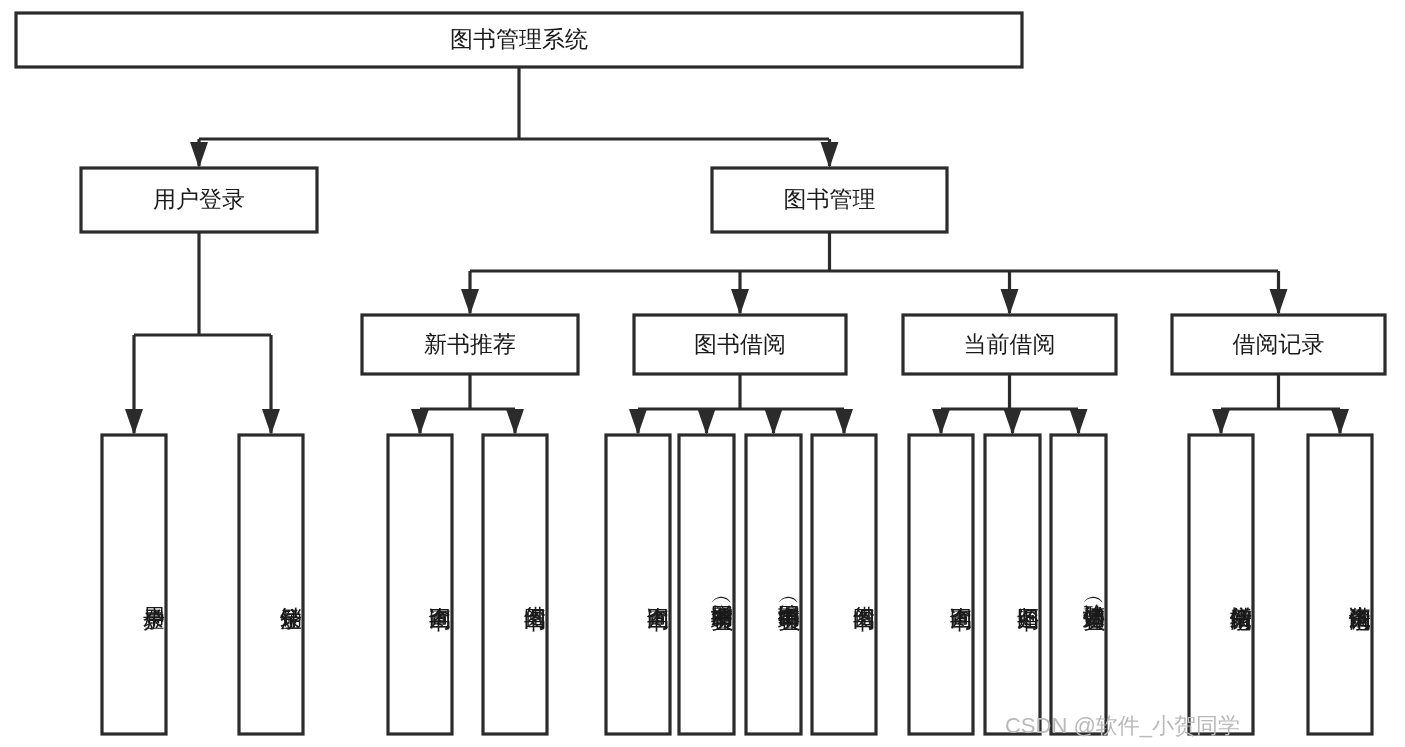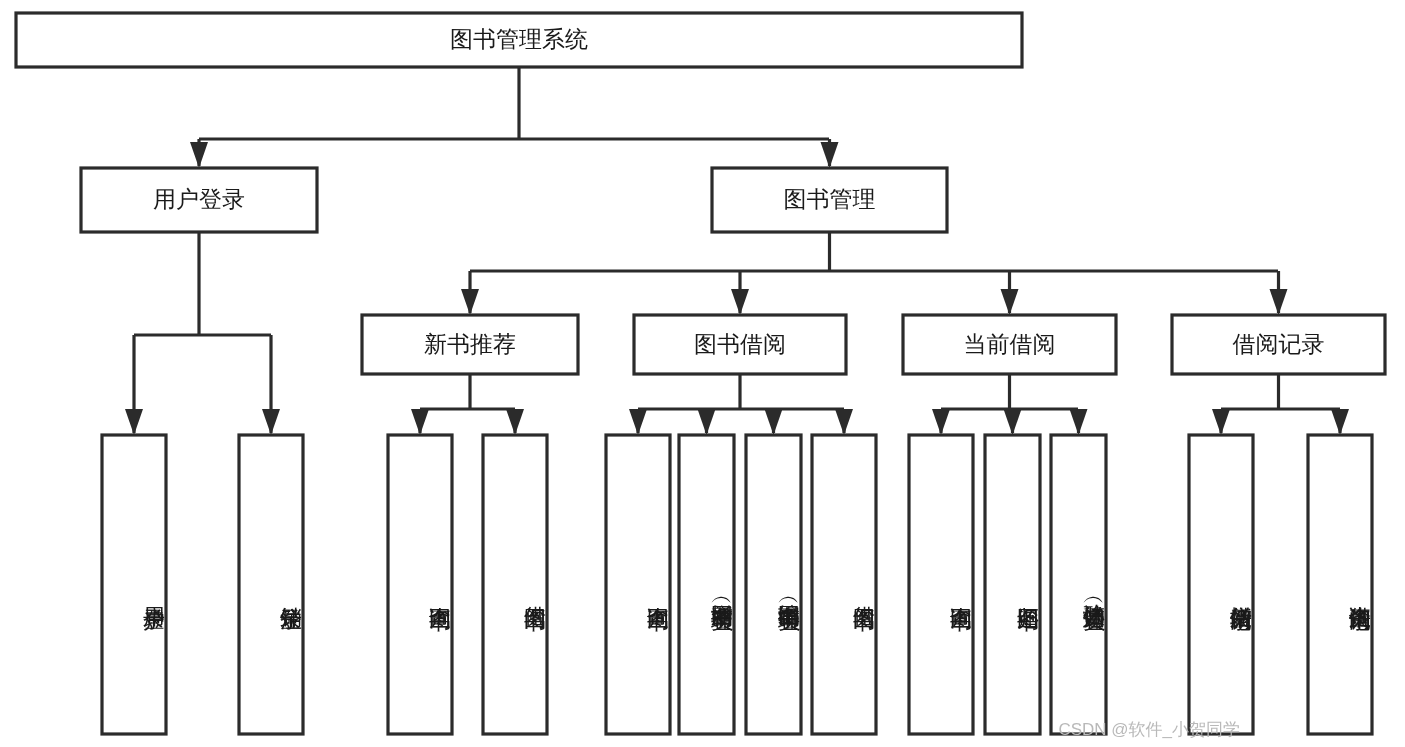--- a/index.html
+++ b/index.html
@@ -31,21 +31,21 @@
     font-size:22px;
     line-height:1.08;
     color:#1a1a1a;
     letter-spacing:1px;
     white-space:nowrap;
     pointer-events:none;
   }
   .watermark{
     position:absolute;
     right:8px;bottom:6px;
-    font-size:17px;
+    font-size:22px;
     color:#b9b9b9;
     font-family:"Liberation Sans","DejaVu Sans",sans-serif;
     white-space:nowrap;
   }
 </style>
 </head>
 <body>
 
 <div id="diagram-root">
 

